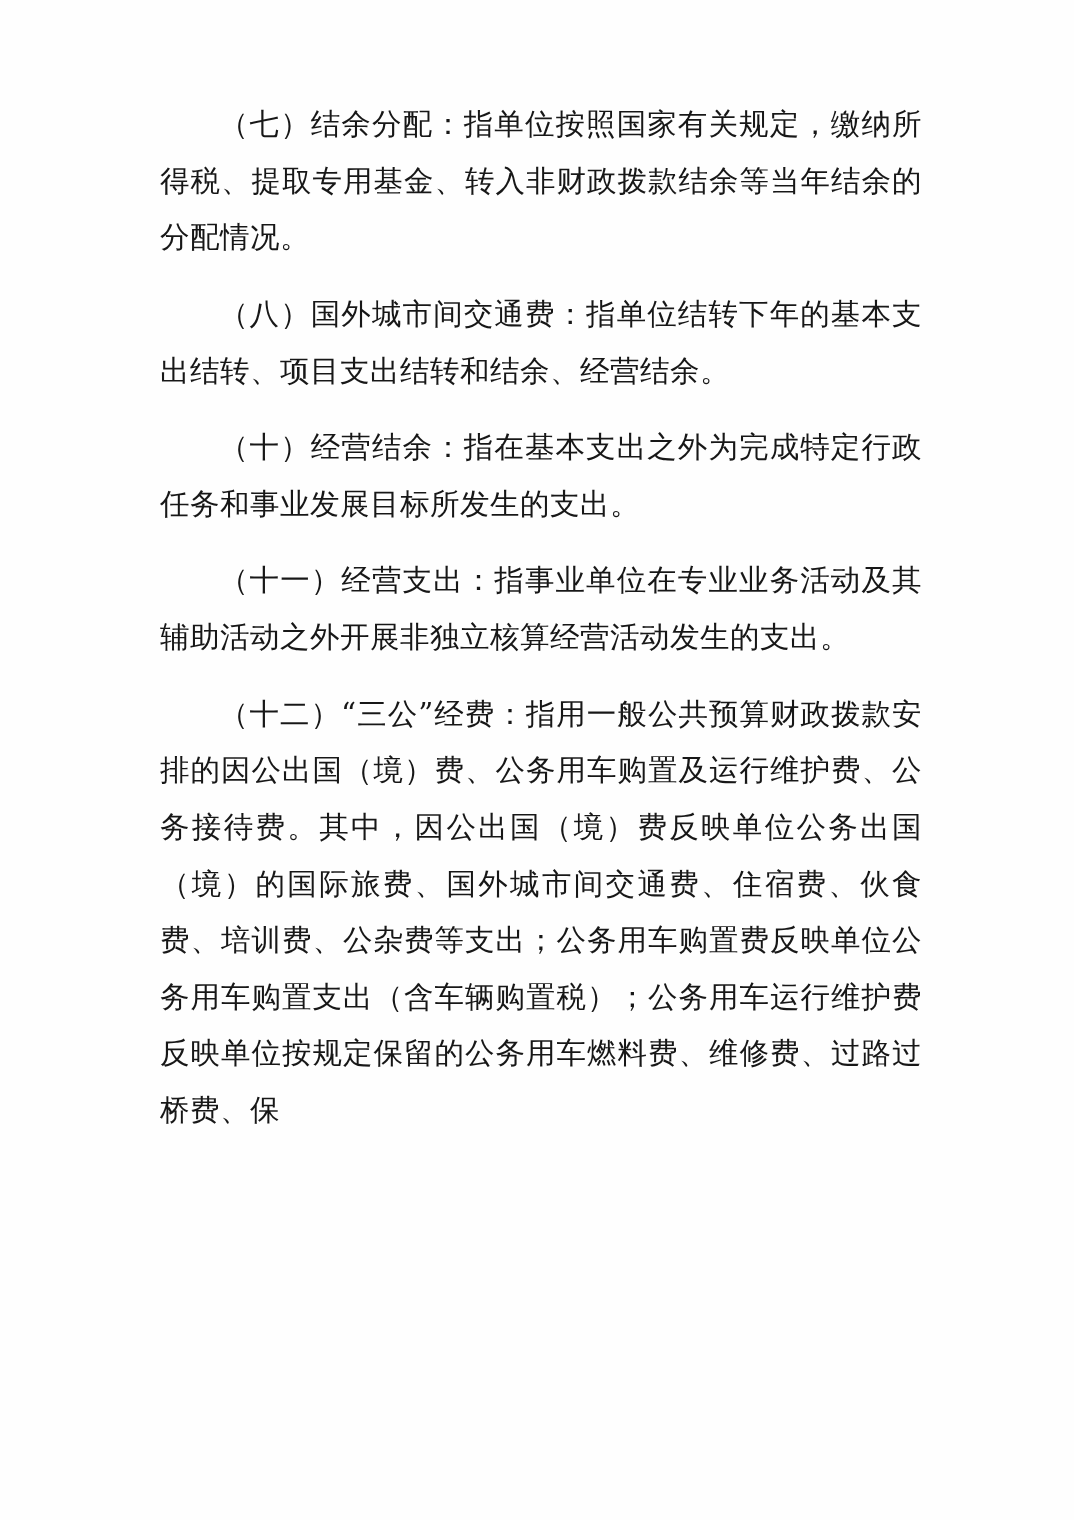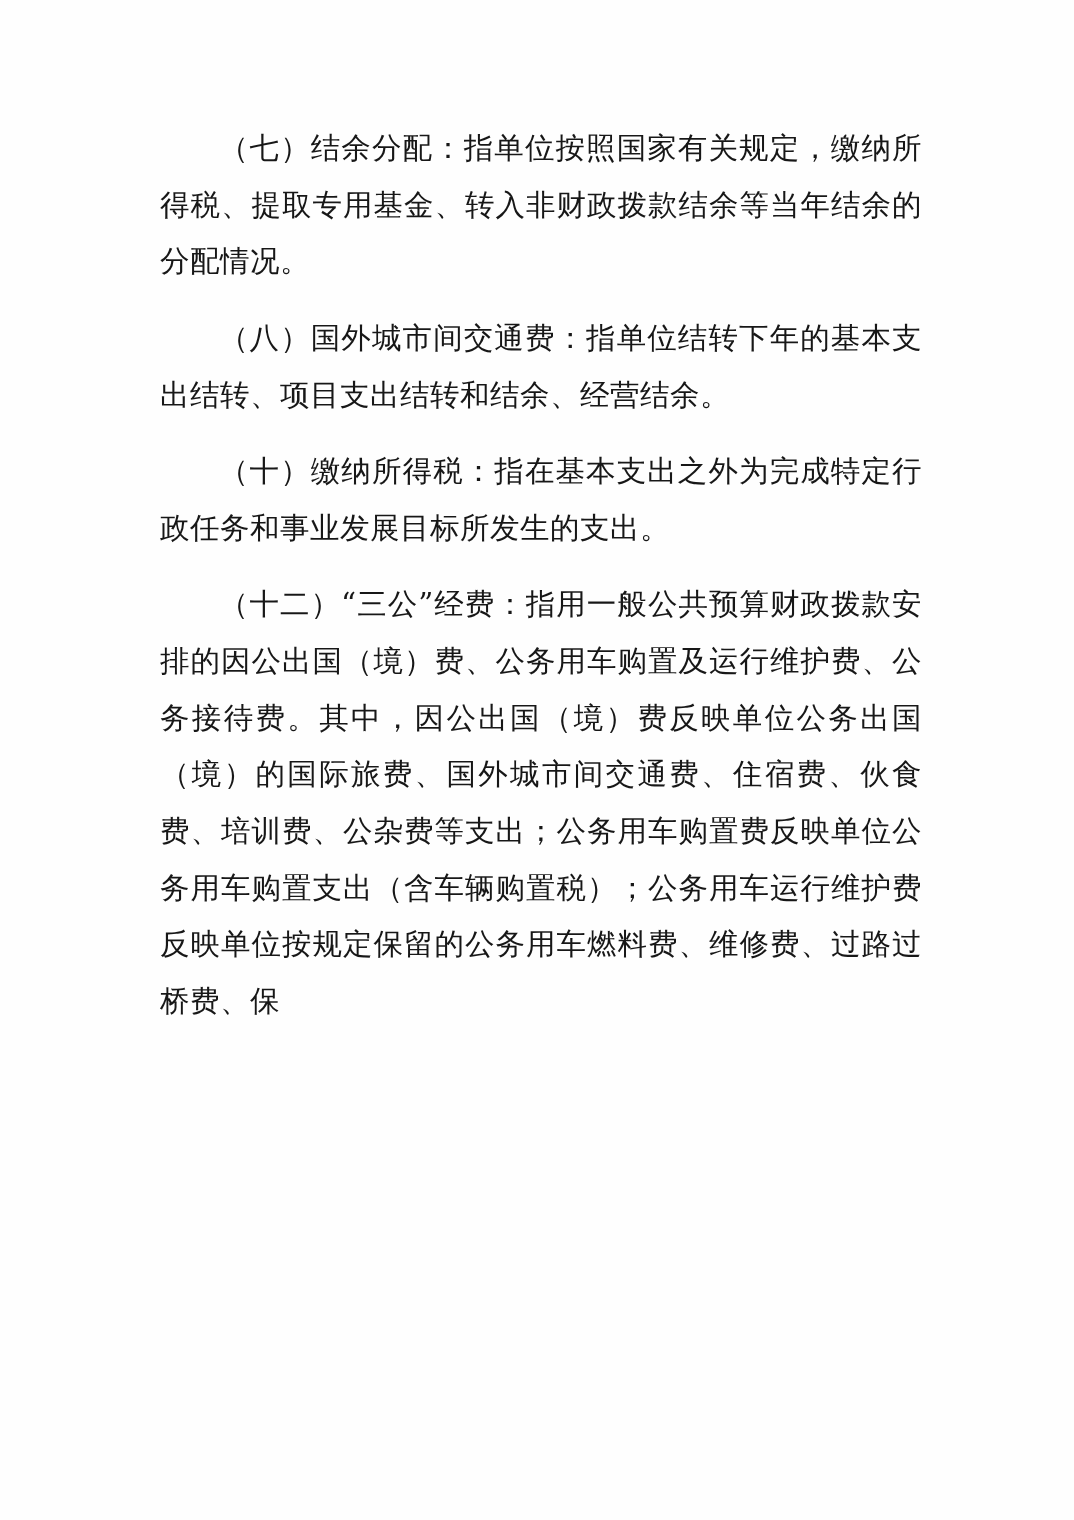--- a/index.html
+++ b/index.html
@@ -13,21 +13,21 @@
     font-family: "DejaVu Serif", "Liberation Serif", serif;
     color: #1a1a1a;
     overflow: hidden;
   }
   .page {
     position: relative;
     width: 1074px;
     height: 1520px;
     background: #fefefe;
     box-sizing: border-box;
-    padding: 120px 152px 60px 160px;
+    padding: 96px 152px 60px 160px;
   }
   .doc-body {
     display: block;
   }
   .para {
     font-size: 29.5px;
     line-height: 1.92;
     text-align: justify;
     text-justify: inter-ideograph;
     text-indent: 2em;
@@ -41,16 +41,17 @@
     margin-bottom: 0;
   }
 </style>
 </head>
 <body>
 
 <div class="page">
   <div class="doc-body">
     <p class="para">（七）结余分配：指单位按照国家有关规定，缴纳所得税、提取专用基金、转入非财政拨款结余等当年结余的分配情况。</p>
     <p class="para">（八）国外城市间交通费：指单位结转下年的基本支出结转、项目支出结转和结余、经营结余。</p>
-    <p class="para">（十）缴纳所得税：指在基本支出之外为完成特定行政任务和事业发展目标所发生的支出。</p>
+    <p class="para">（十）经营结余：指在基本支出之外为完成特定行政任务和事业发展目标所发生的支出。</p>
+    <p class="para">（十一）经营支出：指事业单位在专业业务活动及其辅助活动之外开展非独立核算经营活动发生的支出。</p>
     <p class="para">（十二）“三公”经费：指用一般公共预算财政拨款安排的因公出国（境）费、公务用车购置及运行维护费、公务接待费。其中，因公出国（境）费反映单位公务出国（境）的国际旅费、国外城市间交通费、住宿费、伙食费、培训费、公杂费等支出；公务用车购置费反映单位公务用车购置支出（含车辆购置税）；公务用车运行维护费反映单位按规定保留的公务用车燃料费、维修费、过路过桥费、保</p>
   </div>
 </div>
 
 </body></html>

